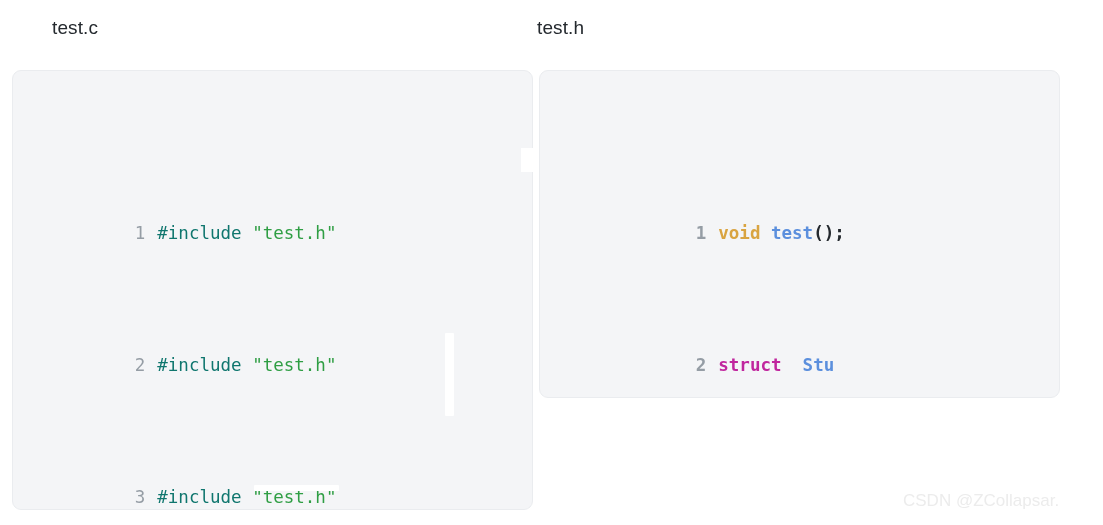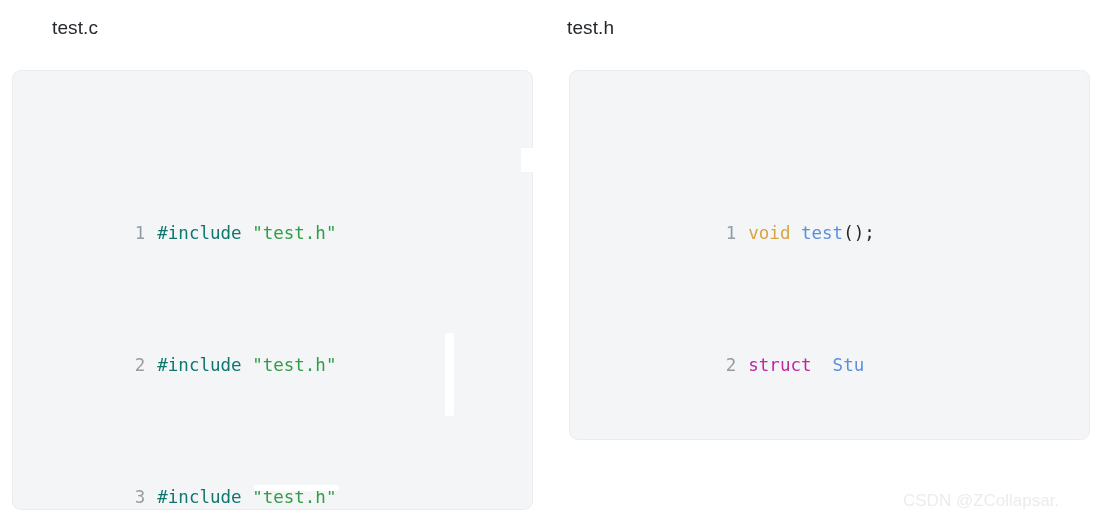--- a/index.html
+++ b/index.html
@@ -137,25 +137,25 @@
     </div>
 
     <div class="scroll-v-thumb" style="left:432px; top:262px; width:9px; height:83px;"></div>
 
     <div class="scroll-h-thumb" style="left:241px; top:414px; width:85px; height:6px;"></div>
   </div>
 
   <div class="edge-tab" style="left:511px; top:134px; width:14px; height:24px;"></div>
 </div>
 
-<div class="panel" style="left:567px; top:14px; width:525px; height:340px;">
+<div class="panel" style="left:537px; top:14px; width:525px; height:340px;">
 
   <div class="panel-title" style="position:absolute; left:0px; top:2px;">test.h</div>
 
-  <div class="code-card" style="left:2px; top:56px; width:521px; height:370px;">
+  <div class="code-card" style="left:2px; top:56px; width:521px; height:328px;font-weight:bold;">
 
     <div class="code-body" style="left:48px; top:14px;">
 
       <span class="code-line">
         <span class="ln">1</span><span class="t-type">void </span><span class="t-fn">test</span><span class="t-plain">();</span>
       </span>
 
       <span class="code-line">
         <span class="ln">2</span><span class="t-kw">struct </span><span class="t-plain"> </span><span class="t-fn">Stu</span>
       </span>

